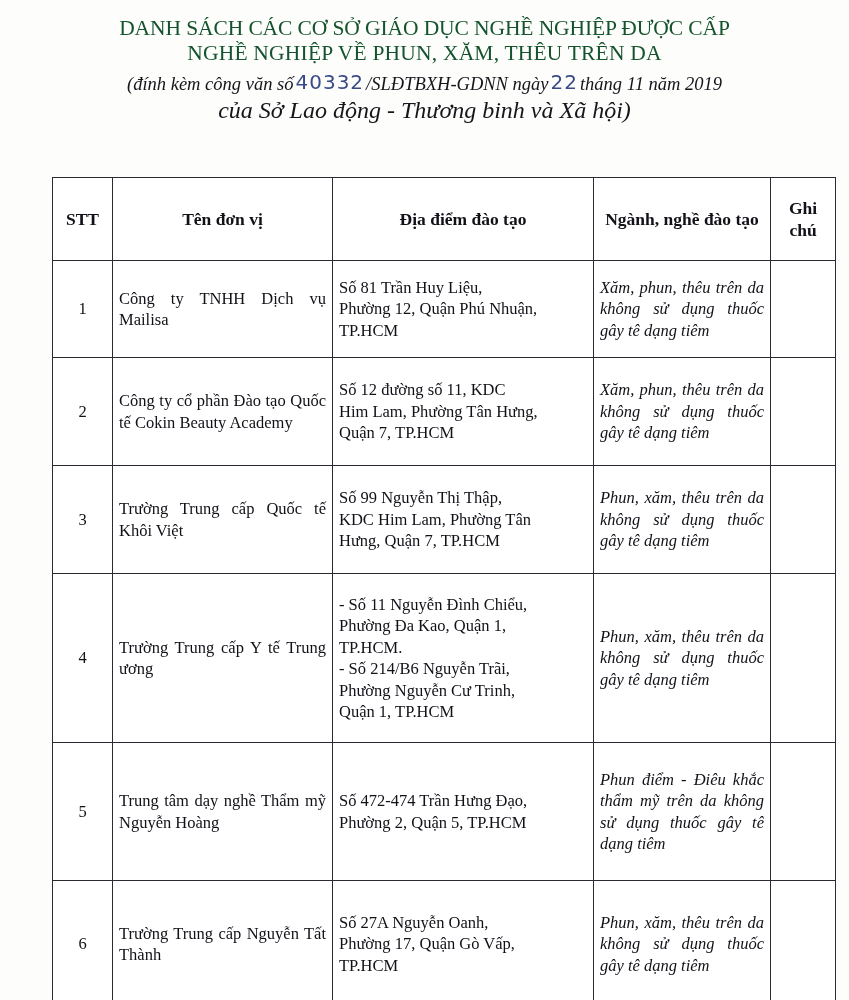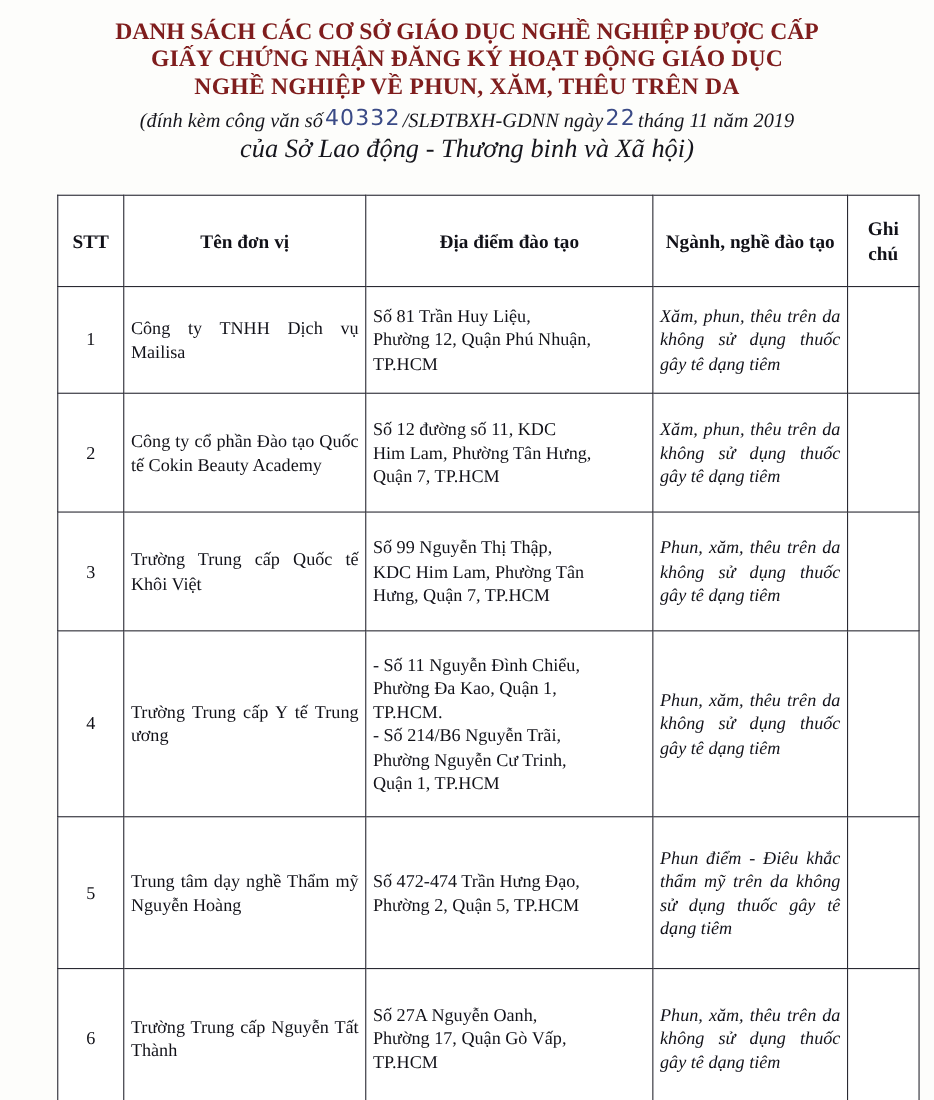--- a/index.html
+++ b/index.html
@@ -24,25 +24,25 @@
     background: #fdfdfb;
   }
 
   
   .doc-header {
     padding-top: 16px;
     text-align: center;
   }
   .title-line {
     font-family: "Liberation Serif", "DejaVu Serif", serif;
-    font-weight: bold;
+    font-weight: normal;
     font-size: 21.5px;
     letter-spacing: 0.1px;
     line-height: 25px;
-    color: #7f1d1d;
+    color: #14532d;
     white-space: nowrap;
   }
   .title-line.l1 { letter-spacing: -0.1px; }
   .title-line.l2 { letter-spacing: 0.1px; }
   .title-line.l3 { letter-spacing: 0.2px; }
 
   .subtitle {
     margin-top: 5px;
     font-style: italic;
     font-size: 18.5px;
@@ -146,21 +146,20 @@
 
   .jl { display: block; }
 </style>
 </head>
 <body>
 
 <div class="page">
 
   <div class="doc-header">
     <div class="title-line l1">DANH SÁCH CÁC CƠ SỞ GIÁO DỤC NGHỀ NGHIỆP ĐƯỢC CẤP</div>
-    <div class="title-line l2">GIẤY CHỨNG NHẬN ĐĂNG KÝ HOẠT ĐỘNG GIÁO DỤC</div>
     <div class="title-line l3">NGHỀ NGHIỆP VỀ PHUN, XĂM, THÊU TRÊN DA</div>
 
     <div class="subtitle"><span>(đính kèm công văn số</span><span class="hw">40332</span><span>/SLĐTBXH-GDNN ngày</span><span class="hw">22</span><span>tháng 11 năm 2019</span></div>
 
     <div class="subtitle-line2">của Sở Lao động - Thương binh và Xã hội)</div>
   </div>
 
   <div class="table-wrap">
     <table class="reg-table">
       <colgroup>

